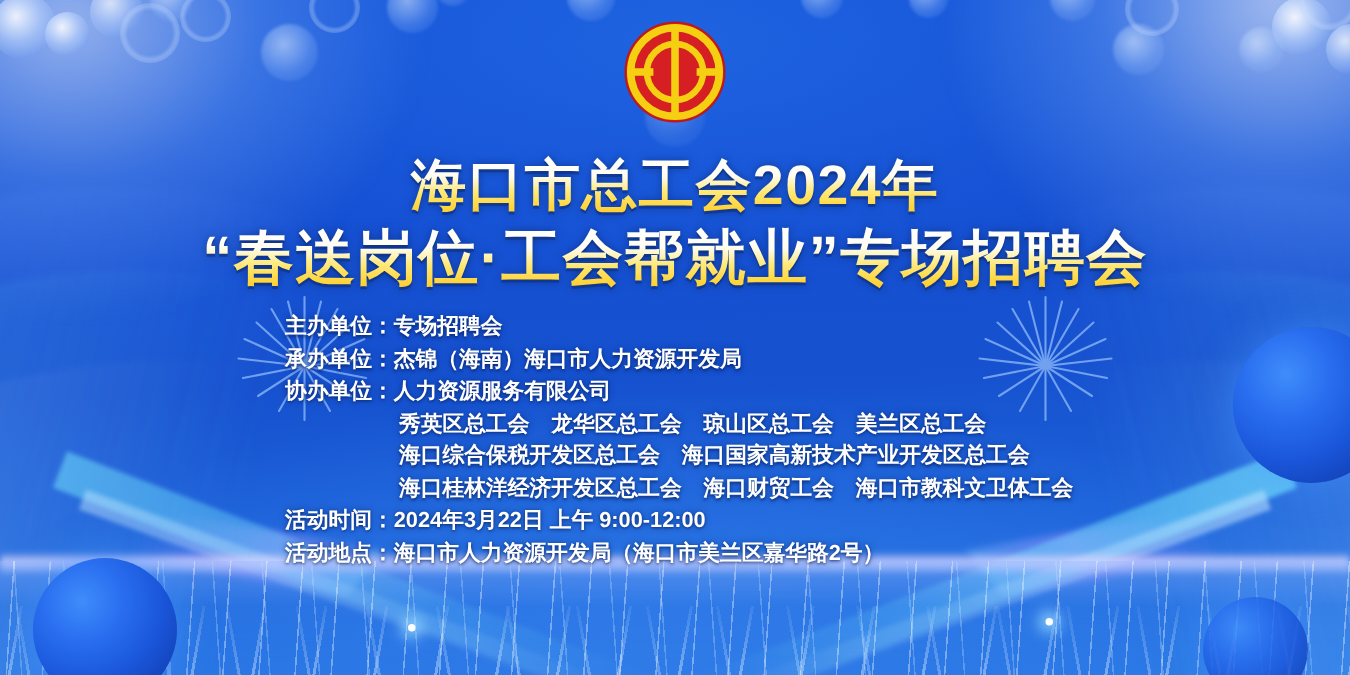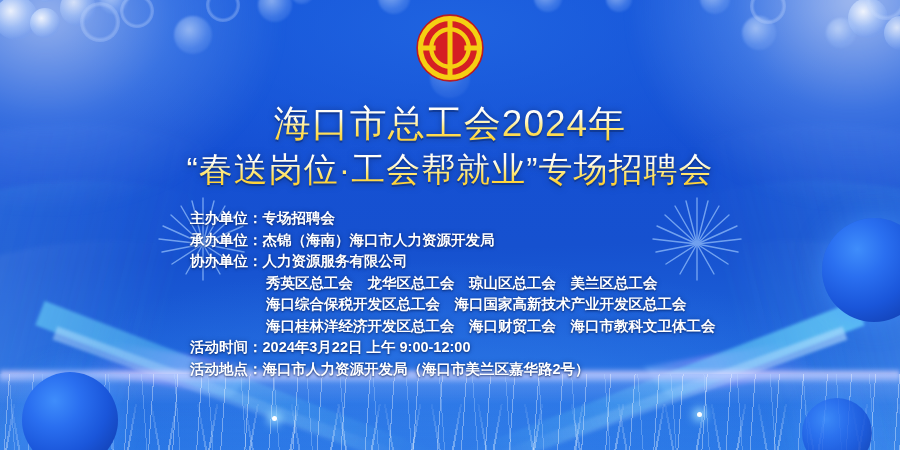--- a/index.html
+++ b/index.html
@@ -221,32 +221,32 @@
     z-index: 6;
   }
 
   .title-block {
     position: absolute;
     left: 0; right: 0;
     top: 102px;
     text-align: center;
   }
   .title-line {
-    font-weight: normal;
+    font-weight: bold;
     letter-spacing: 1px;
     line-height: 1.18;
     background: linear-gradient(180deg, #ffffff 0%, #fffdf2 34%, #ffe97a 58%, #ffd53d 82%, #fbc52a 100%);
     -webkit-background-clip: text;
             background-clip: text;
     color: transparent;
     -webkit-text-fill-color: transparent;
     filter: drop-shadow(0 2px 0 rgba(12,45,120,.55)) drop-shadow(0 0 3px rgba(10,40,110,.6));
   }
   .title-line-1 { font-size: 37px; }
-  .title-line-2 { font-size: 34px; margin-top: 3px; }
+  .title-line-2 { font-size: 40px; margin-top: 3px; }
 
   .details {
     position: absolute;
     left: 190px;
     top: 208px;
     color: #ffffff;
     font-size: 14.5px;
     font-weight: bold;
     line-height: 21.5px;
     text-shadow: 0 1px 2px rgba(8,35,100,.75), 0 0 4px rgba(8,35,100,.5);

